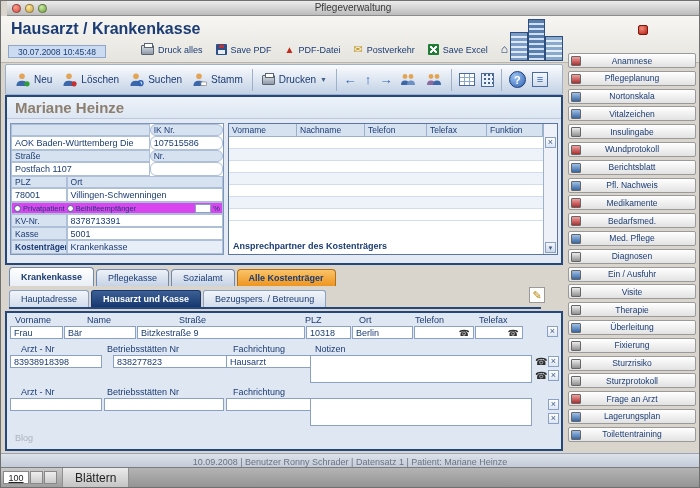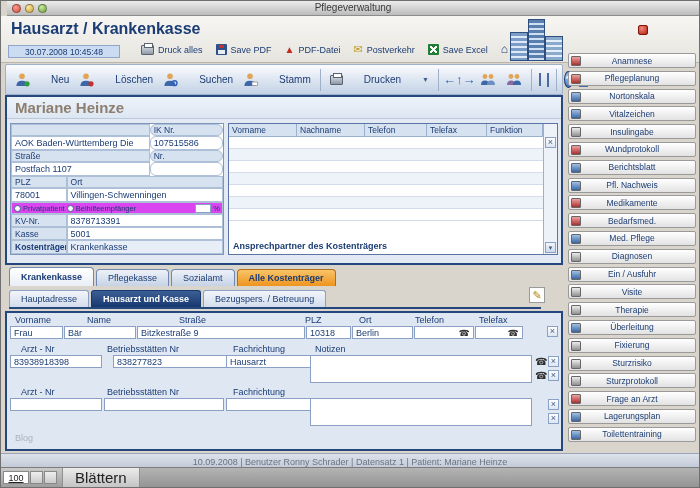--- a/index.html
+++ b/index.html
@@ -14,21 +14,21 @@
   .light { width:9px; height:9px; border-radius:50%; border:1px solid rgba(0,0,0,.35); }
   .light.red { background:radial-gradient(circle at 35% 30%, #ff9a8a,#cf4f43); }
   .light.yellow { background:radial-gradient(circle at 35% 30%, #ffe9a0,#c5a23a); }
   .light.green { background:radial-gradient(circle at 35% 30%, #c9eda3,#6f9c3a); }
   .win-title { position:absolute; left:0; right:0; top:1px; text-align:center; font-size:10px; color:#3a3a3a; }
 
   
   .header { position:absolute; top:15px; left:0; right:0; height:47px;
     background:linear-gradient(#f7f6f3,#e6e4de); border-bottom:1px solid #b9b5ac; }
   .page-title { position:absolute; top:4px; left:10px; font-size:16px; font-weight:bold; color:#1b3c74; }
-  .datebox { position:absolute; top:29px; left:7px; width:112px; height:13px; background:#cbdcf2;
+  .datebox { position:absolute; top:29px; left:7px; width:98px; height:13px; background:#cbdcf2;
     border:1px solid #8fa6c8; color:#1b3c74; font-size:8.5px; display:flex; align-items:center; justify-content:center; }
   .hlinks { position:absolute; top:28px; left:112px; display:flex; align-items:center; gap:13px;margin-left:28px; }
   .hlink { display:flex; align-items:center; gap:4px; color:#1b3c74; font-size:9px; cursor:pointer; white-space:nowrap; }
   .icPrinter { width:13px; height:10px; position:relative; background:linear-gradient(#d7dde4,#8f9aa8);
     border:1px solid #5a6470; border-radius:1px; }
   .icPrinter::before { content:""; position:absolute; left:2px; top:-3px; width:7px; height:3px; background:#fff; border:1px solid #5a6470; }
   .icDisk { width:11px; height:11px; position:relative; background:#2d4f8a; border-radius:1px; }
   .icDisk::before { content:""; position:absolute; left:2px; bottom:1px; width:7px; height:4px; background:#e8edf4; }
   .icDisk::after { content:""; position:absolute; left:3px; top:1px; width:5px; height:3px; background:#c03030; }
   .gly-pdf { color:#c22a1e; font-size:10px; line-height:10px; }
@@ -45,21 +45,21 @@
     background:repeating-linear-gradient(#7a9cc6 0 3px, #dde9f6 3px 5px); }
   .b-wingR { position:absolute; right:0; top:17px; width:18px; height:25px; border:1px solid #2e4f7e;
     background:repeating-linear-gradient(#8aaacd 0 3px, #e4eef8 3px 5px); }
   .alert-dot { position:absolute; top:24px; left:637px; width:10px; height:10px; border-radius:2px;
     background:radial-gradient(circle at 35% 30%,#f08a7a,#b52012); border:1px solid #7d150b; }
 
   
   .toolbar { position:absolute; top:63px; left:4px; width:558px; height:31px;
     background:linear-gradient(#fbfcfe,#dbe4f0 55%,#c3d2e6); border:1px solid #9fb0c9; border-radius:2px;
     display:flex; align-items:center; padding:0 4px; }
-  .tb { display:flex; align-items:center; gap:21px; padding:2px 5px; font-size:10px; color:#1b3c74; cursor:pointer; white-space:nowrap; }
+  .tb { display:flex; align-items:center; gap:4px; padding:2px 5px; font-size:10px; color:#1b3c74; cursor:pointer; white-space:nowrap; }
   .sep { width:1px; height:22px; background:#9fb0c9; margin:0 4px; flex:none; }
   .navarrow { width:18px; height:18px; display:flex; align-items:center; justify-content:center;
     color:#2f62b8; font-weight:bold; font-size:13px; cursor:pointer; }
   .gridicon { width:16px; height:13px; border:1px solid #4a6aa0; background-color:#fff; margin:0 3px; cursor:pointer;
     background-image:repeating-linear-gradient(0deg,transparent 0 3px,#8aa8cc 3px 4px),
                      repeating-linear-gradient(90deg,transparent 0 4px,#8aa8cc 4px 5px); }
   .calcicon { width:13px; height:14px; border:1px solid #4a6aa0; background-color:#e8f0fa; margin:0 3px; cursor:pointer;
     background-image:radial-gradient(#44608c 1px, transparent 1.1px); background-size:4px 4px; background-position:1px 3px; }
   .qbtn { width:17px; height:17px; border-radius:50%; margin:0 3px;
     background:radial-gradient(circle at 35% 30%,#9ec4f0,#2f62b8); color:#fff; font-weight:bold; font-size:11px;
@@ -151,21 +151,21 @@
   
   .statusbar { position:absolute; top:452px; left:0; right:0; height:16px;
     background:linear-gradient(#dde2ea,#bfc8d6); border-top:1px solid #98a4b8;
     display:flex; align-items:center; justify-content:center; font-size:9px; color:#6a7382; }
   .bottombar { position:absolute; bottom:0; left:0; right:0; height:20px;
     background:linear-gradient(#cacaca,#9e9e9e); border-top:1px solid #7c7c7c; display:flex; align-items:center; }
   .zoombox { width:26px; height:13px; background:#fff; border:1px solid #888; font-size:9px; color:#222;
     display:flex; align-items:center; justify-content:center; margin-left:2px;text-decoration:underline; }
   .zbtn { width:13px; height:13px; background:linear-gradient(#efefef,#cacaca); border:1px solid #888; margin-left:1px; cursor:pointer; }
   .modetab { height:20px; padding:0 12px; background:linear-gradient(#ebebeb,#c2c2c2); border-left:1px solid #909090;
-    border-right:1px solid #909090; display:flex; align-items:center; font-size:15px; color:#222; margin-left:5px; }
+    border-right:1px solid #909090; display:flex; align-items:center; font-size:12px; color:#222; margin-left:5px; }
   .scrolltrack { flex:1; height:100%; background:linear-gradient(#b4b4b4,#949494); }
 </style>
 </head>
 <body>
 
 <div class="window">
 
   <div class="titlebar">
     <div class="lights">
       <span class="light red"></span>

